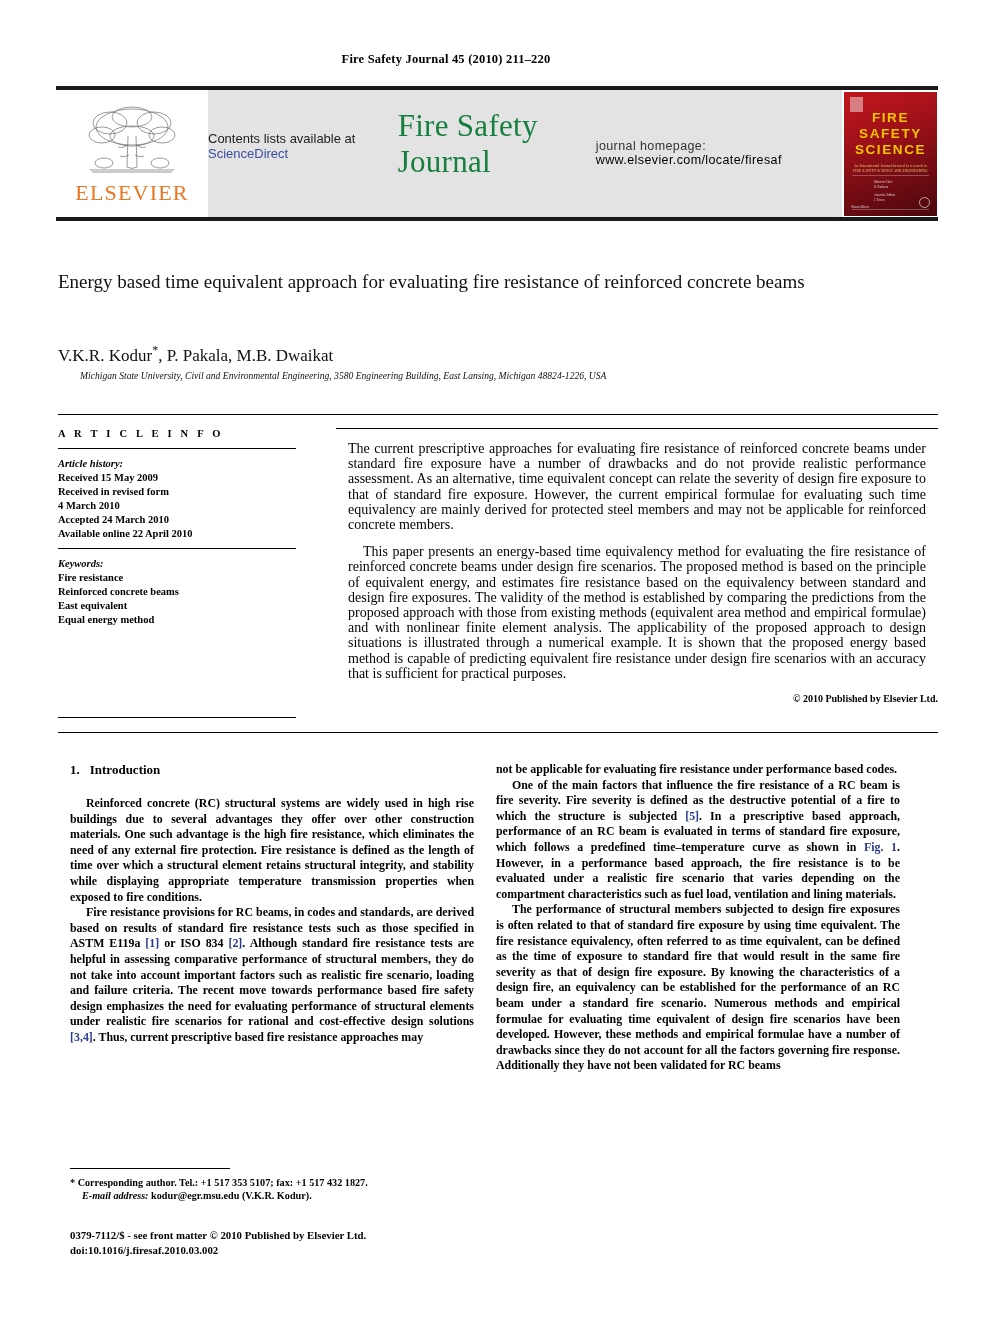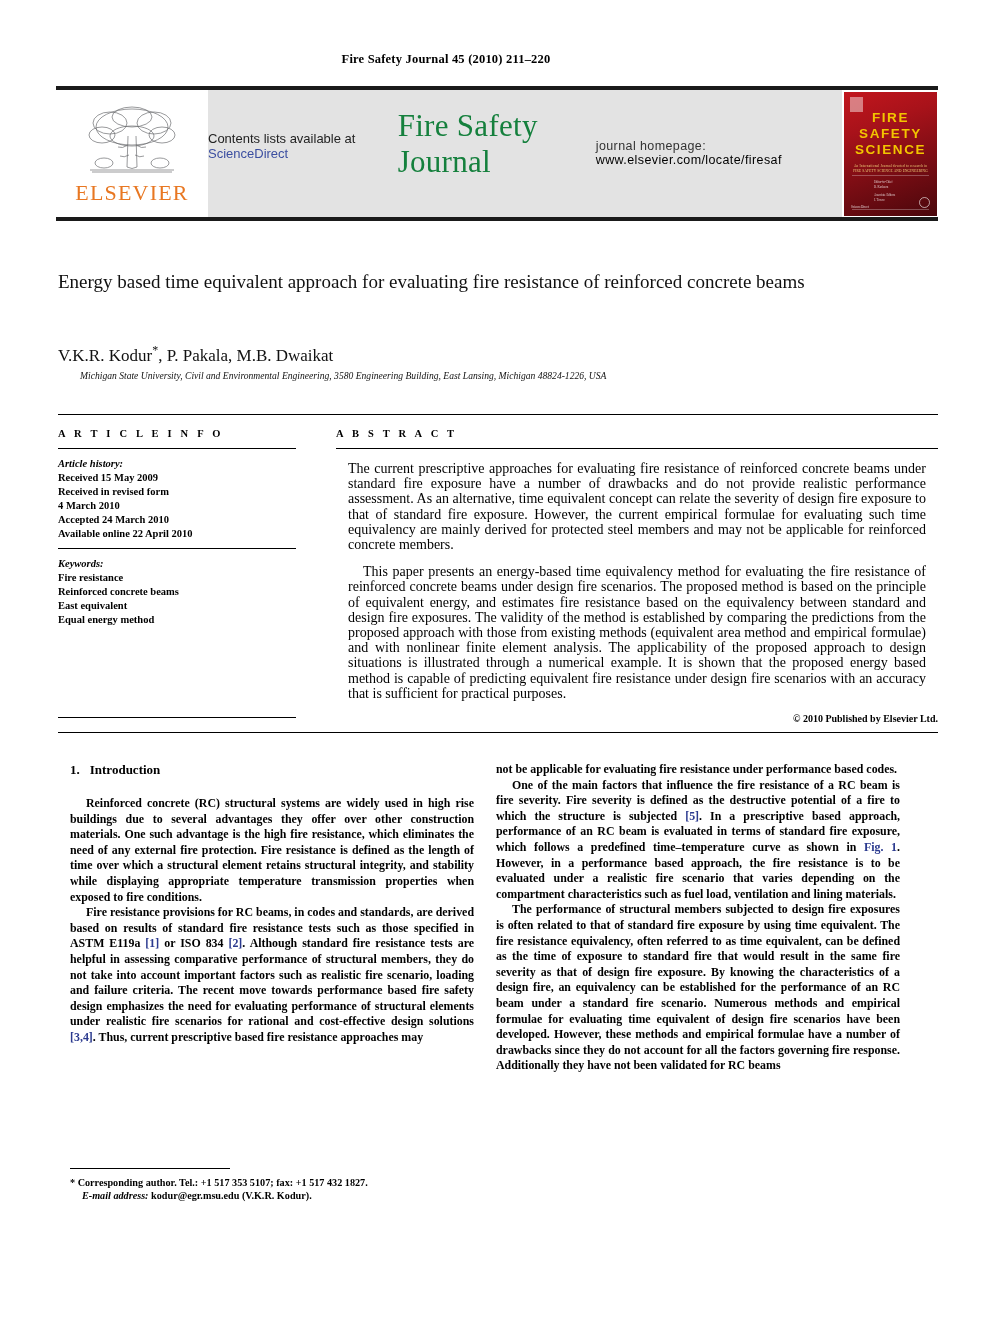--- a/index.html
+++ b/index.html
@@ -438,21 +438,20 @@
         <div class="info-line">Fire resistance</div>
         <div class="info-line">Reinforced concrete beams</div>
         <div class="info-line">East equivalent</div>
         <div class="info-line">Equal energy method</div>
       </div>
     </div>
 
     <div class="ia-rule-info-bot"></div>
 
     <div class="col-abs">
-      <div class="sechead">A B S T R A C T</div>
       <div class="hr-thin"></div>
       <p class="abs-p">The current prescriptive approaches for evaluating fire resistance of reinforced concrete beams under standard fire exposure have a number of drawbacks and do not provide realistic performance assessment. As an alternative, time equivalent concept can relate the severity of design fire exposure to that of standard fire exposure. However, the current empirical formulae for evaluating such time equivalency are mainly derived for protected steel members and may not be applicable for reinforced concrete members.</p>
       <p class="abs-p indent">This paper presents an energy-based time equivalency method for evaluating the fire resistance of reinforced concrete beams under design fire scenarios. The proposed method is based on the principle of equivalent energy, and estimates fire resistance based on the equivalency between standard and design fire exposures. The validity of the method is established by comparing the predictions from the proposed approach with those from existing methods (equivalent area method and empirical formulae) and with nonlinear finite element analysis. The applicability of the proposed approach to design situations is illustrated through a numerical example. It is shown that the proposed energy based method is capable of predicting equivalent fire resistance under design fire scenarios with an accuracy that is sufficient for practical purposes.</p>
       <div class="abs-copy">© 2010 Published by Elsevier Ltd.</div>
     </div>
 
     <div class="ia-rule-bot"></div>
   </div>
 
   <div class="body">
@@ -476,14 +475,18 @@
     </div>
   </div>
 
   <div class="fnrule"></div>
   <div class="footnote">
     <span>*</span>
     <span>Corresponding author. Tel.: +1 517 353 5107; fax: +1 517 432 1827.</span>
     <span class="ind"><span class="ital">E-mail address:</span> <span>kodur@egr.msu.edu (V.K.R. Kodur).</span></span>
   </div>
 
+  <div class="imprint">
+    <div>0379-7112/$ - see front matter © 2010 Published by Elsevier Ltd.</div>
+    <div>doi:10.1016/j.firesaf.2010.03.002</div>
+  </div>
 
 </div>
 
 </body></html>

